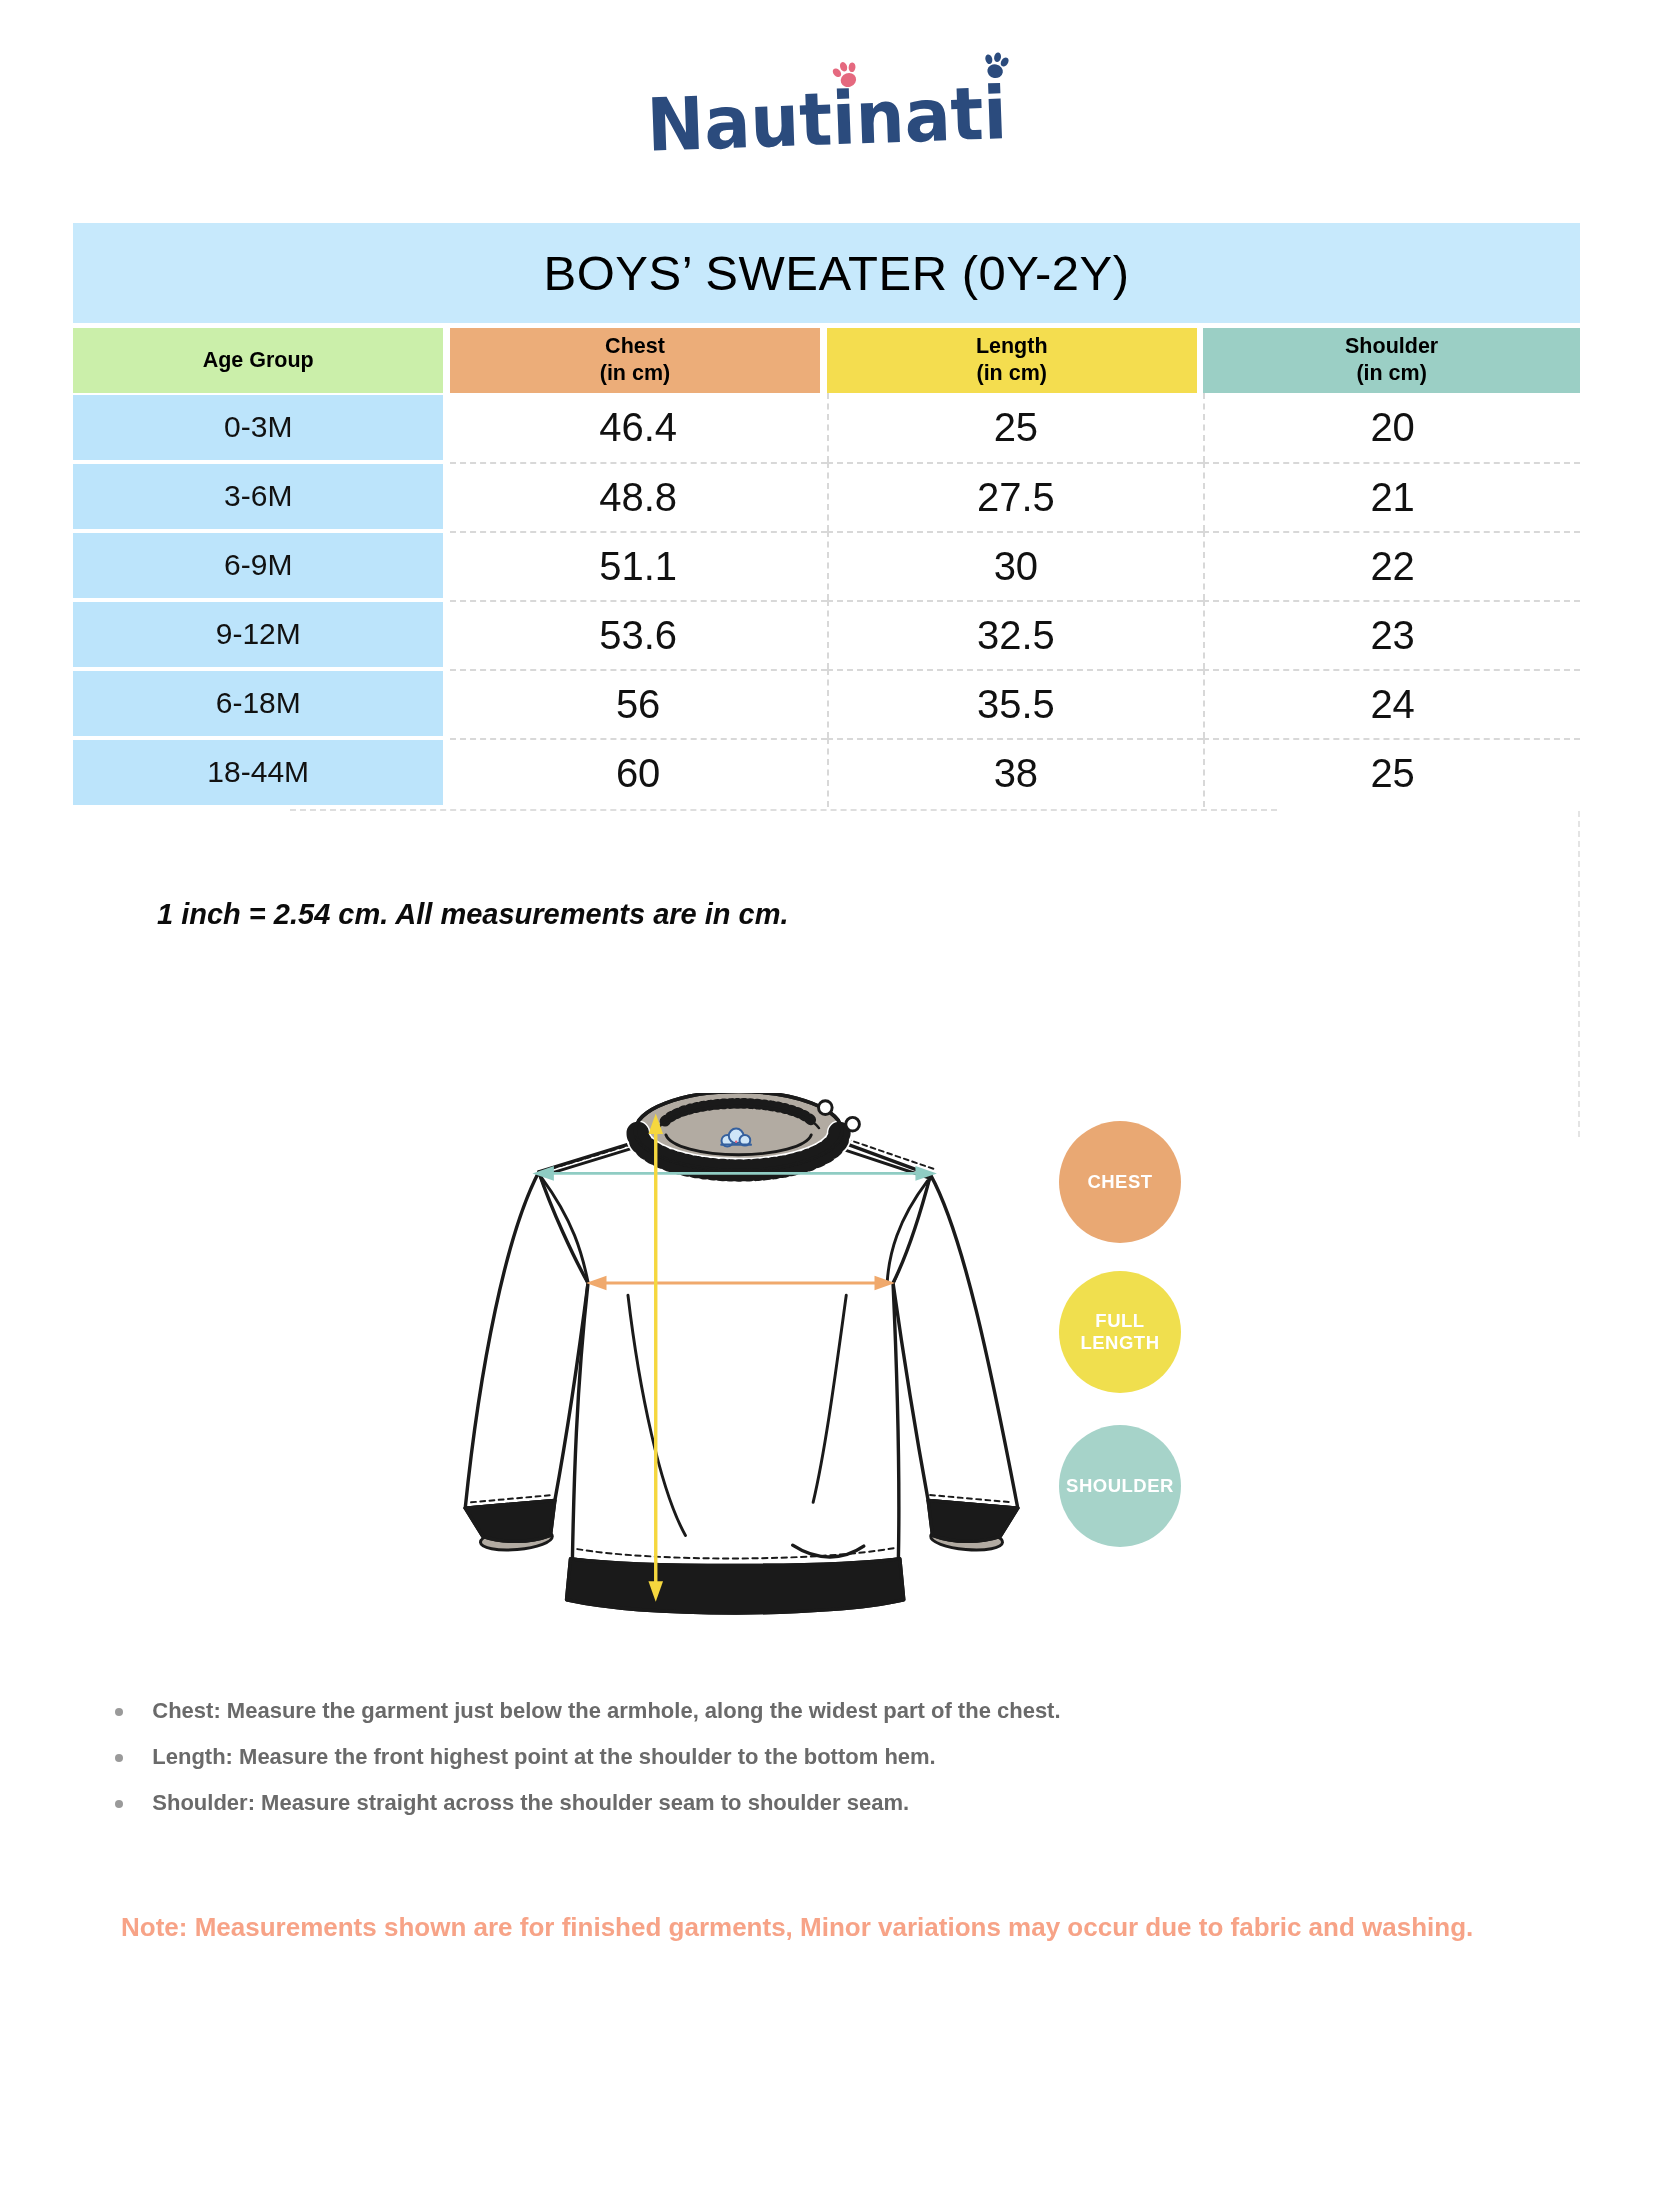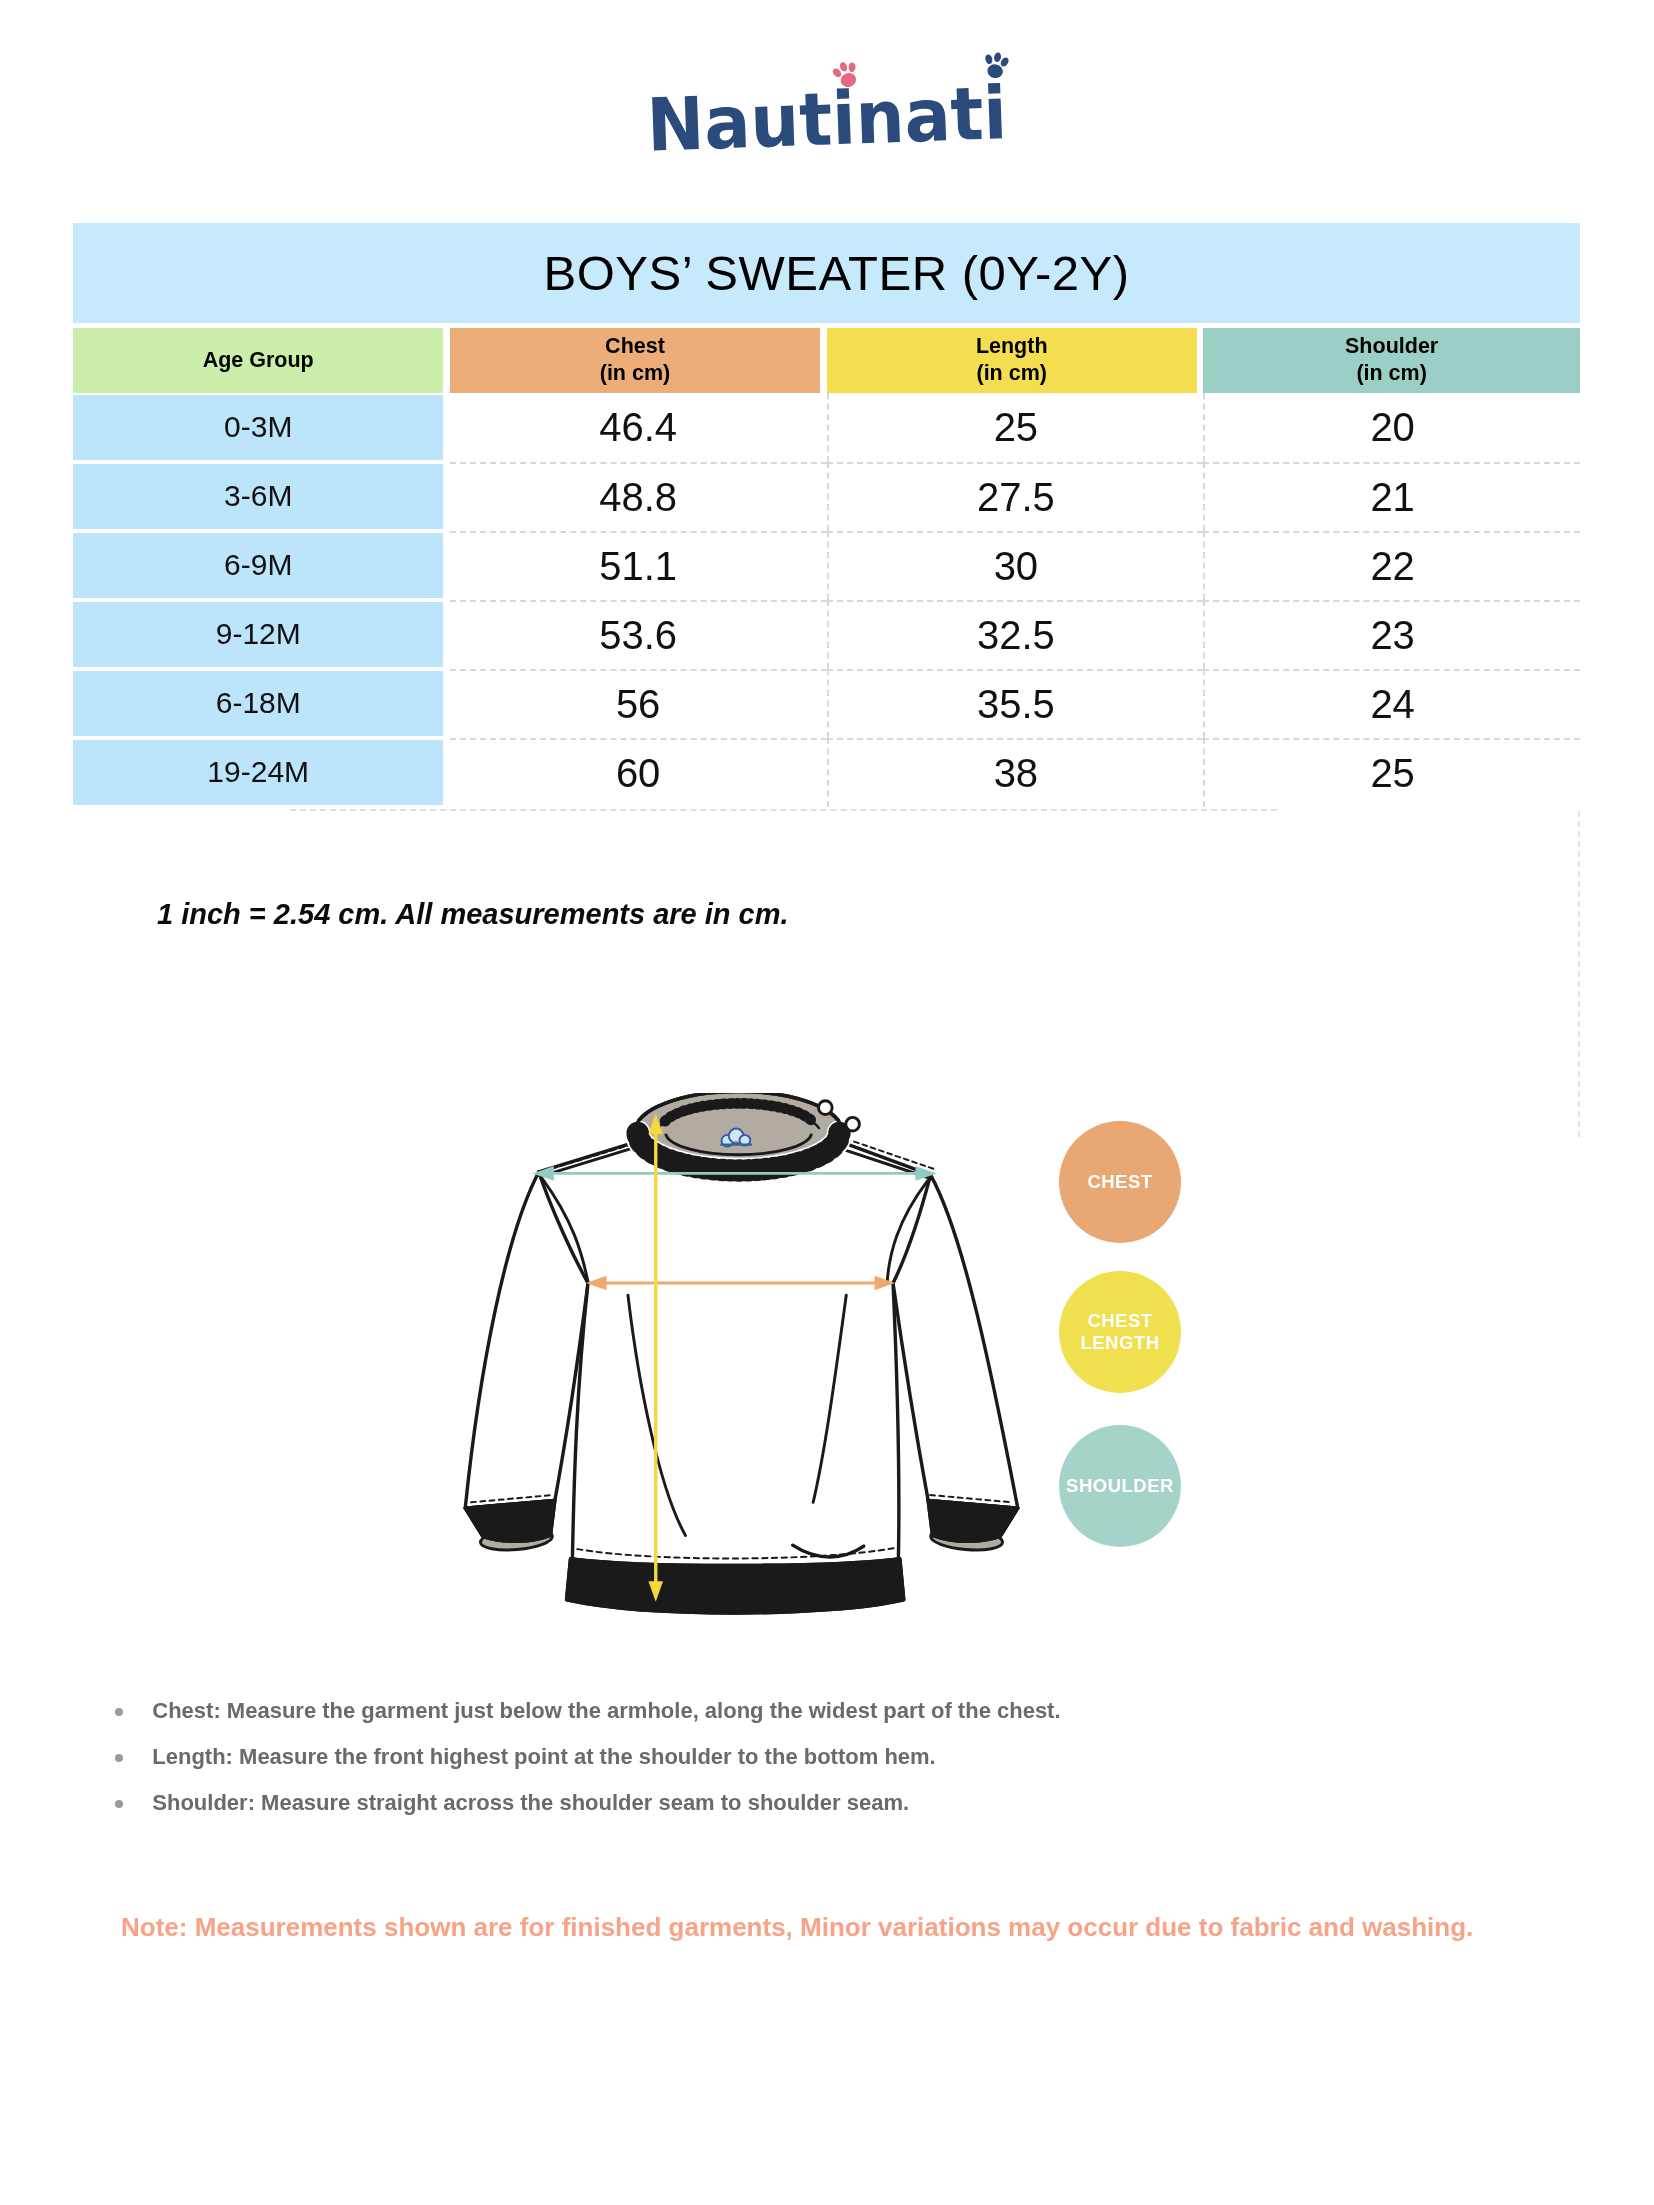--- a/index.html
+++ b/index.html
@@ -144,21 +144,21 @@
         <div class="val-cell c3">32.5</div>
         <div class="val-cell c4">23</div>
       </div>
       <div class="t-row">
         <div class="age-cell">6-18M</div>
         <div class="val-cell c2">56</div>
         <div class="val-cell c3">35.5</div>
         <div class="val-cell c4">24</div>
       </div>
       <div class="t-row">
-        <div class="age-cell">19-24M</div>
+        <div class="age-cell">18-44M</div>
         <div class="val-cell c2">60</div>
         <div class="val-cell c3">38</div>
         <div class="val-cell c4">25</div>
       </div>
     </div>
   </section>
 
   <div class="artifact-bottom"></div>
   <div class="artifact-right"></div>
 
@@ -246,21 +246,21 @@
       <line class="ar-yellow" x1="409" y1="56" x2="409" y2="1030" stroke-width="7"></line>
       <polygon class="fl-yellow" points="409,42 394,84 424,84"></polygon>
       <polygon class="fl-yellow" points="409,1044 394,1002 424,1002"></polygon>
     </g>
   </svg>
 
   <div class="badge badge-0" style="background: rgb(233, 168, 115);">
     <span>CHEST</span>
   </div>
   <div class="badge badge-1" style="background: rgb(240, 223, 78);">
-    <span>CHEST LENGTH</span>
+    <span>FULL LENGTH</span>
   </div>
   <div class="badge badge-2" style="background: rgb(166, 211, 201);">
     <span>SHOULDER</span>
   </div>
 
   <ul class="instructions">
     <li>
       <span class="dot"></span>
       <span>Chest: Measure the garment just below the armhole, along the widest part of the chest.</span>
     </li>

